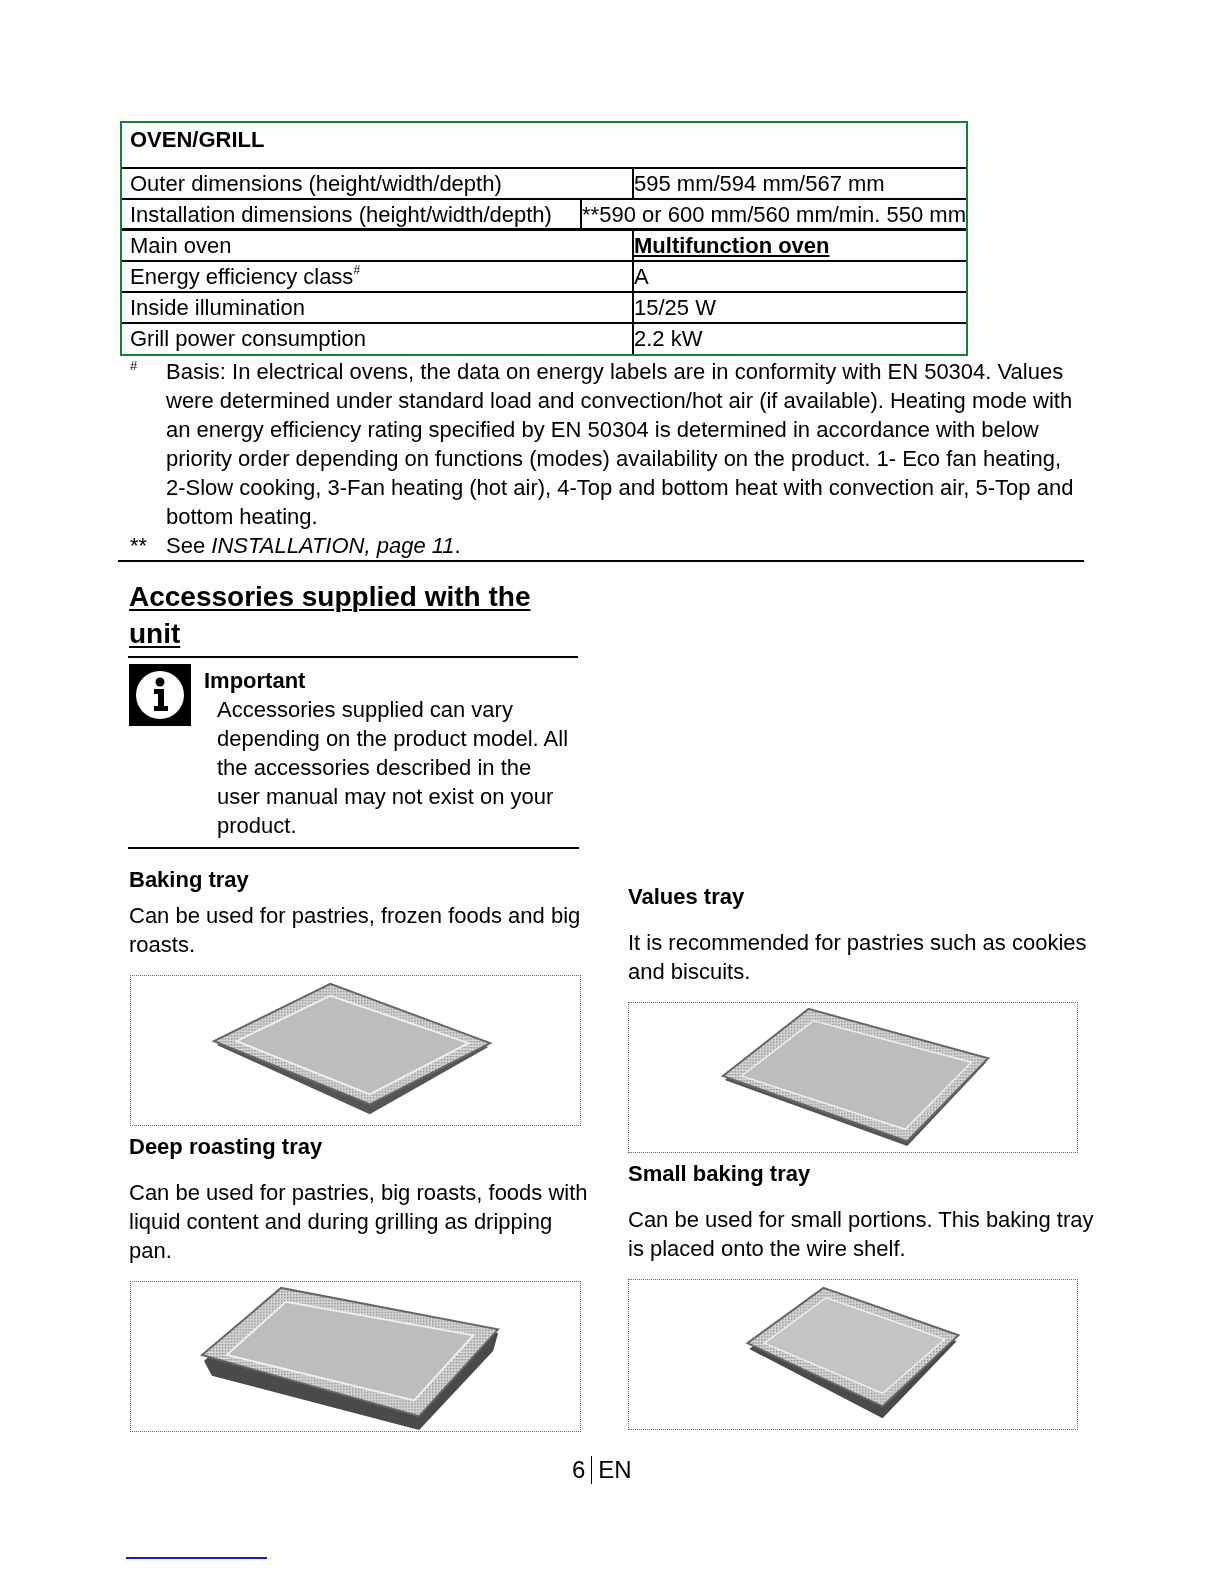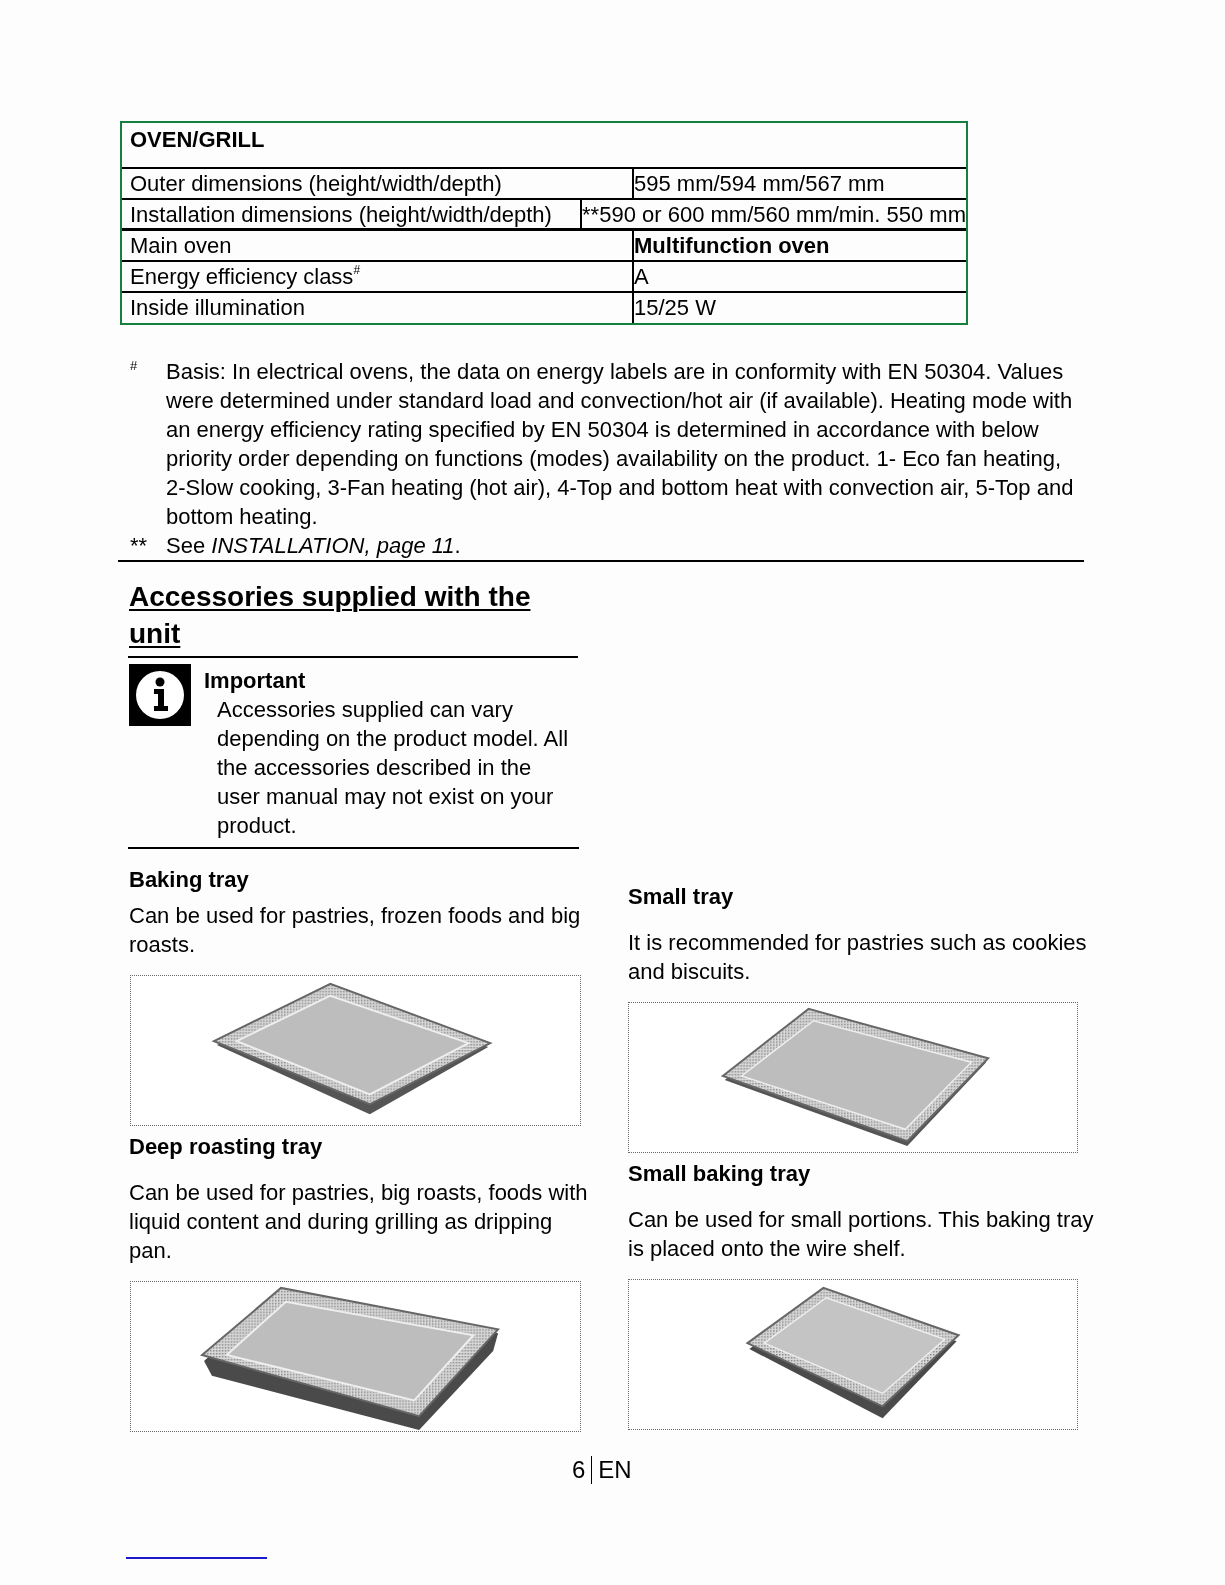--- a/index.html
+++ b/index.html
@@ -19,21 +19,21 @@
     padding: 3px 8px; font-weight: bold; font-size: 22px; line-height: 28px;
   }
   .spec .row { display: flex; height: 31px; box-sizing: border-box; border-bottom: 2px solid #000; }
   .spec .row:last-child { border-bottom: none; height: 30px; }
   .spec .row.thick { border-bottom: 3px solid #000; }
   .spec .cell-l {
     width: 512px; border-right: 2px solid #000; box-sizing: border-box;
     padding: 0 8px; font-size: 22px; line-height: 29px; white-space: nowrap;
   }
   .spec .cell-r { flex: 1; padding: 0 0; font-size: 22px; line-height: 29px; white-space: nowrap; }
-  .spec .cell-r.bold { font-weight: bold; }
+  .spec .cell-r.bold { font-weight: bold; text-decoration: underline; }
   sup { font-size: 12px; line-height: 0; vertical-align: 10px; }
 
   
   .footnotes { position: absolute; left: 120px; top: 357px; width: 964px; }
   .fn { display: flex; font-size: 22px; line-height: 29px; }
   .fn .mark { width: 46px; padding-left: 10px; box-sizing: border-box; }
   .fn .mark.hash { font-size: 13px; line-height: 18px; }
   .fn .text { flex: 1; }
   .fn-rule { position: absolute; left: 118px; top: 560px; width: 966px; height: 2px; background: #000; }
 
@@ -86,20 +86,24 @@
     <div class="cell-r bold">Multifunction oven</div>
   </div>
   <div class="row">
     <div class="cell-l"><span>Energy efficiency class</span><sup>#</sup></div>
     <div class="cell-r">A</div>
   </div>
   <div class="row">
     <div class="cell-l">Inside illumination</div>
     <div class="cell-r">15/25 W</div>
   </div>
+  <div class="row">
+    <div class="cell-l">Grill power consumption</div>
+    <div class="cell-r">2.2 kW</div>
+  </div>
 </div>
 
 <div class="footnotes">
   <div class="fn">
     <div class="mark hash">#</div>
     <div class="text">Basis: In electrical ovens, the data on energy labels are in conformity with EN 50304. Values were determined under standard load and convection/hot air (if available). Heating mode with an energy efficiency rating specified by EN 50304 is determined in accordance with below priority order depending on functions (modes) availability on the product. 1- Eco fan heating, 2-Slow cooking, 3-Fan heating (hot air), 4-Top and bottom heat with convection air, 5-Top and bottom heating.</div>
   </div>
   <div class="fn">
     <div class="mark">**</div>
     <div class="text"><span>See </span><em>INSTALLATION, page 11</em><span>.</span></div>
@@ -148,21 +152,21 @@
         <rect width="3" height="3" fill="#d8d8d8"></rect>
           <rect width="1.5" height="1.5" fill="#888"></rect>
       </pattern>
     </defs>
     <polygon points="72,80 150,10 370,52 365,70 290,150 80,95" fill="#4a4a4a"></polygon>
     <polygon points="70,74 150,6 370,48 290,136" fill="url(#dots2)" stroke="#666" stroke-width="2"></polygon>
     <polygon points="95,74 155,20 345,54 285,120" fill="#bdbdbd" stroke="#eee" stroke-width="2"></polygon>
   </svg>
 </div>
 
-<div class="acc-title" style="left:628px; top:883px;">Small tray</div>
+<div class="acc-title" style="left:628px; top:883px;">Values tray</div>
 <div class="acc-desc" style="left:628px; top:928px;">It is recommended for pastries such as cookies and biscuits.</div>
 <div class="img-box" style="left:628px; top:1002px; width:450px; height:151px;">
   <svg viewBox="0 0 450 151">
     <defs>
       <pattern id="dots3" width="3" height="3" patternUnits="userSpaceOnUse">
         <rect width="3" height="3" fill="#d8d8d8"></rect>
           <rect width="1.5" height="1.5" fill="#888"></rect>
       </pattern>
     </defs>
     <polygon points="95,78 180,10 360,60 280,145" fill="#555"></polygon>

